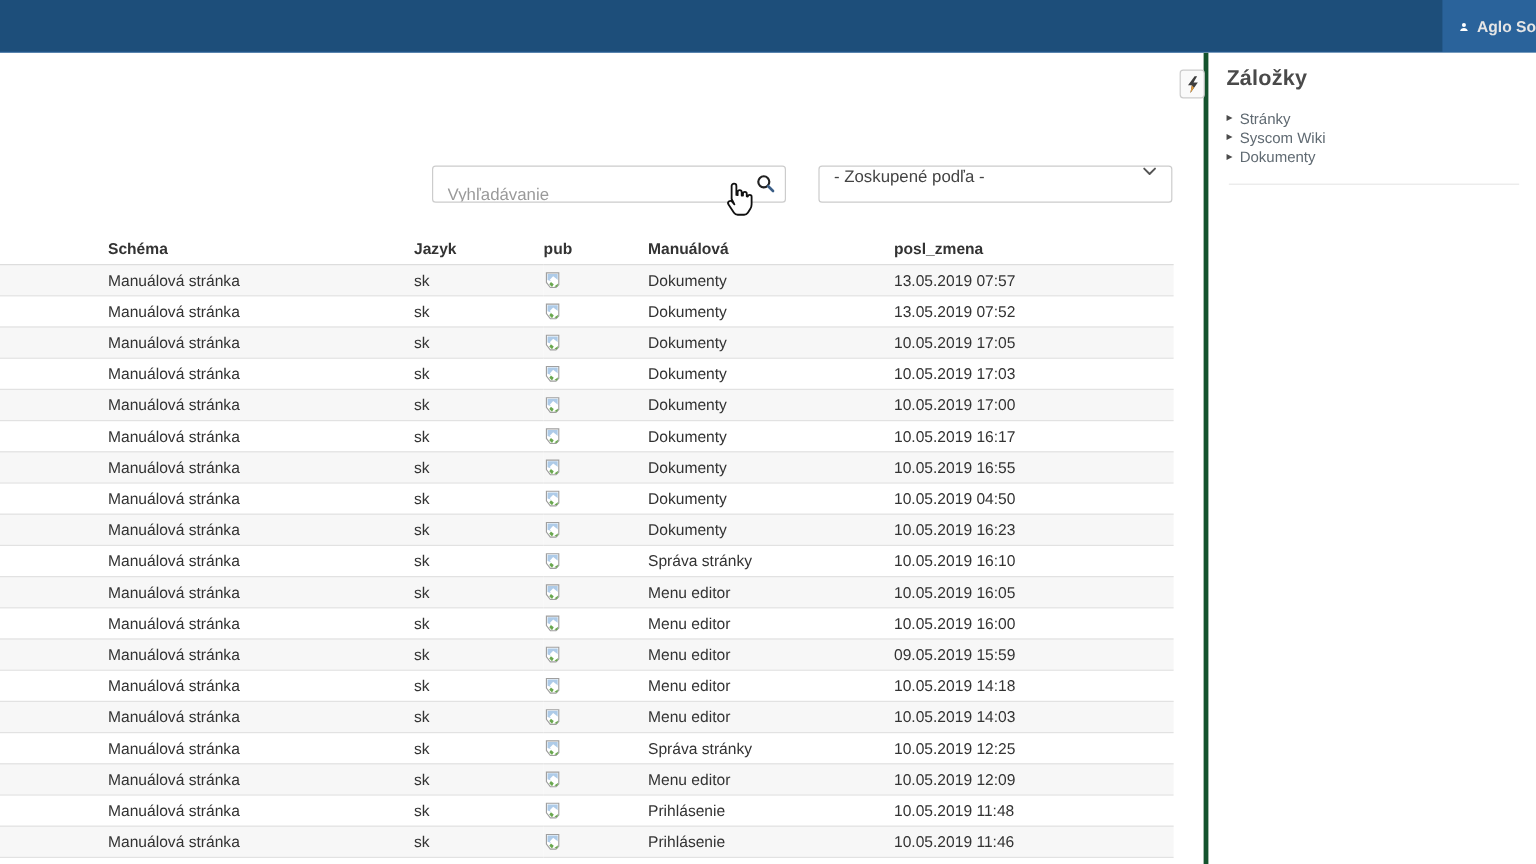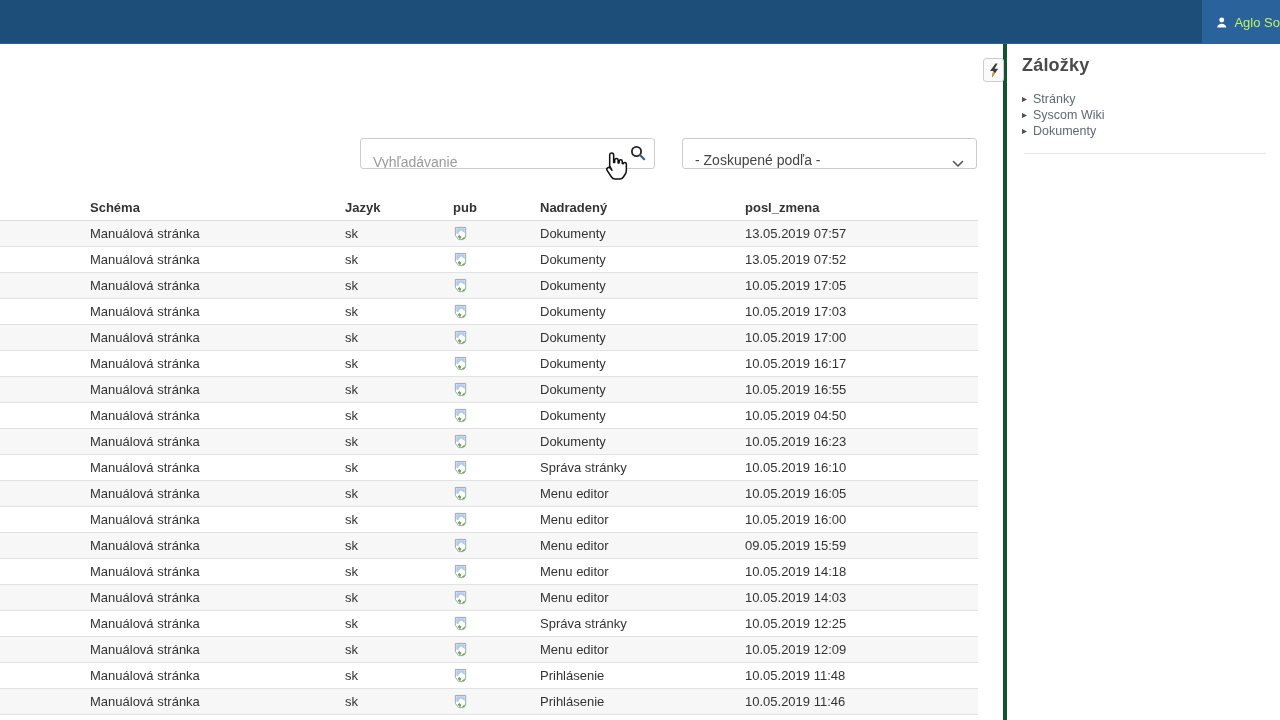--- a/index.html
+++ b/index.html
@@ -5,37 +5,37 @@
   * { margin:0; padding:0; box-sizing:border-box; }
   html,body { width:1280px; height:720px; overflow:hidden; background:#fff;
     font-family:"Liberation Sans", sans-serif; color:#333; }
 
   
   .topbar { position:absolute; left:0; top:0; width:1280px; height:44px;
     background:#1d4e7a; border-bottom:1px solid #2a639b; }
   .user-menu { position:absolute; right:0; top:0; height:44px; width:78px;
     background:#2a639b; display:flex; align-items:center; gap:7px;
     padding-left:14px; overflow:hidden; cursor:pointer; }
-  .user-menu span { color:#bef264; font-size:13px; font-weight:normal; white-space:nowrap; }
+  .user-menu span { color:#e5e5e5; font-size:13px; font-weight:bold; white-space:nowrap; }
 
   
   .content { position:absolute; left:0; top:44px; width:1280px; height:676px; background:#fff; }
   .main { position:absolute; left:0; top:0; width:1003px; height:676px; }
 
   
   .search-wrap { position:absolute; left:360px; top:94px; width:295px; height:31px; }
   .search-input { width:100%; height:100%; border:1px solid #ccc; border-radius:3px;
     padding:16px 34px 0 12px; font-size:14px; color:#333; outline:none;
     font-family:"Liberation Sans", sans-serif; }
   .search-input::placeholder { color:#9a9a9a; }
   .search-icon { position:absolute; right:9px; top:7px; cursor:pointer; }
 
   .select-box { position:absolute; left:682px; top:94px; width:295px; height:31px;
     border:1px solid #ccc; border-radius:3px; background:#fff; display:flex;
-    align-items:flex-end; padding:0 12px; font-size:14px; color:#444; cursor:pointer; }
+    align-items:flex-start; padding:0 12px; font-size:14px; color:#444; cursor:pointer; }
   .select-box .chev { margin-left:auto; }
 
   
   .grid { position:absolute; left:0; top:152px; width:978px; border-collapse:collapse;
     table-layout:fixed; font-size:13px; }
   .grid col:nth-child(1){ width:90px; }
   .grid col:nth-child(2){ width:255px; }
   .grid col:nth-child(3){ width:108px; }
   .grid col:nth-child(4){ width:87px; }
   .grid col:nth-child(5){ width:205px; }
@@ -105,21 +105,21 @@
           <col>
           <col>
           <col>
         </colgroup>
       <thead>
         <tr>
           <th></th>
           <th>Schéma</th>
           <th>Jazyk</th>
           <th>pub</th>
-          <th>Nadradený</th>
+          <th>Manuálová</th>
           <th>posl_zmena</th>
         </tr>
       </thead>
       <tbody>
 
           <tr>
             <td></td>
             <td>Manuálová stránka</td>
             <td>sk</td>
             <td class="pub-cell">

